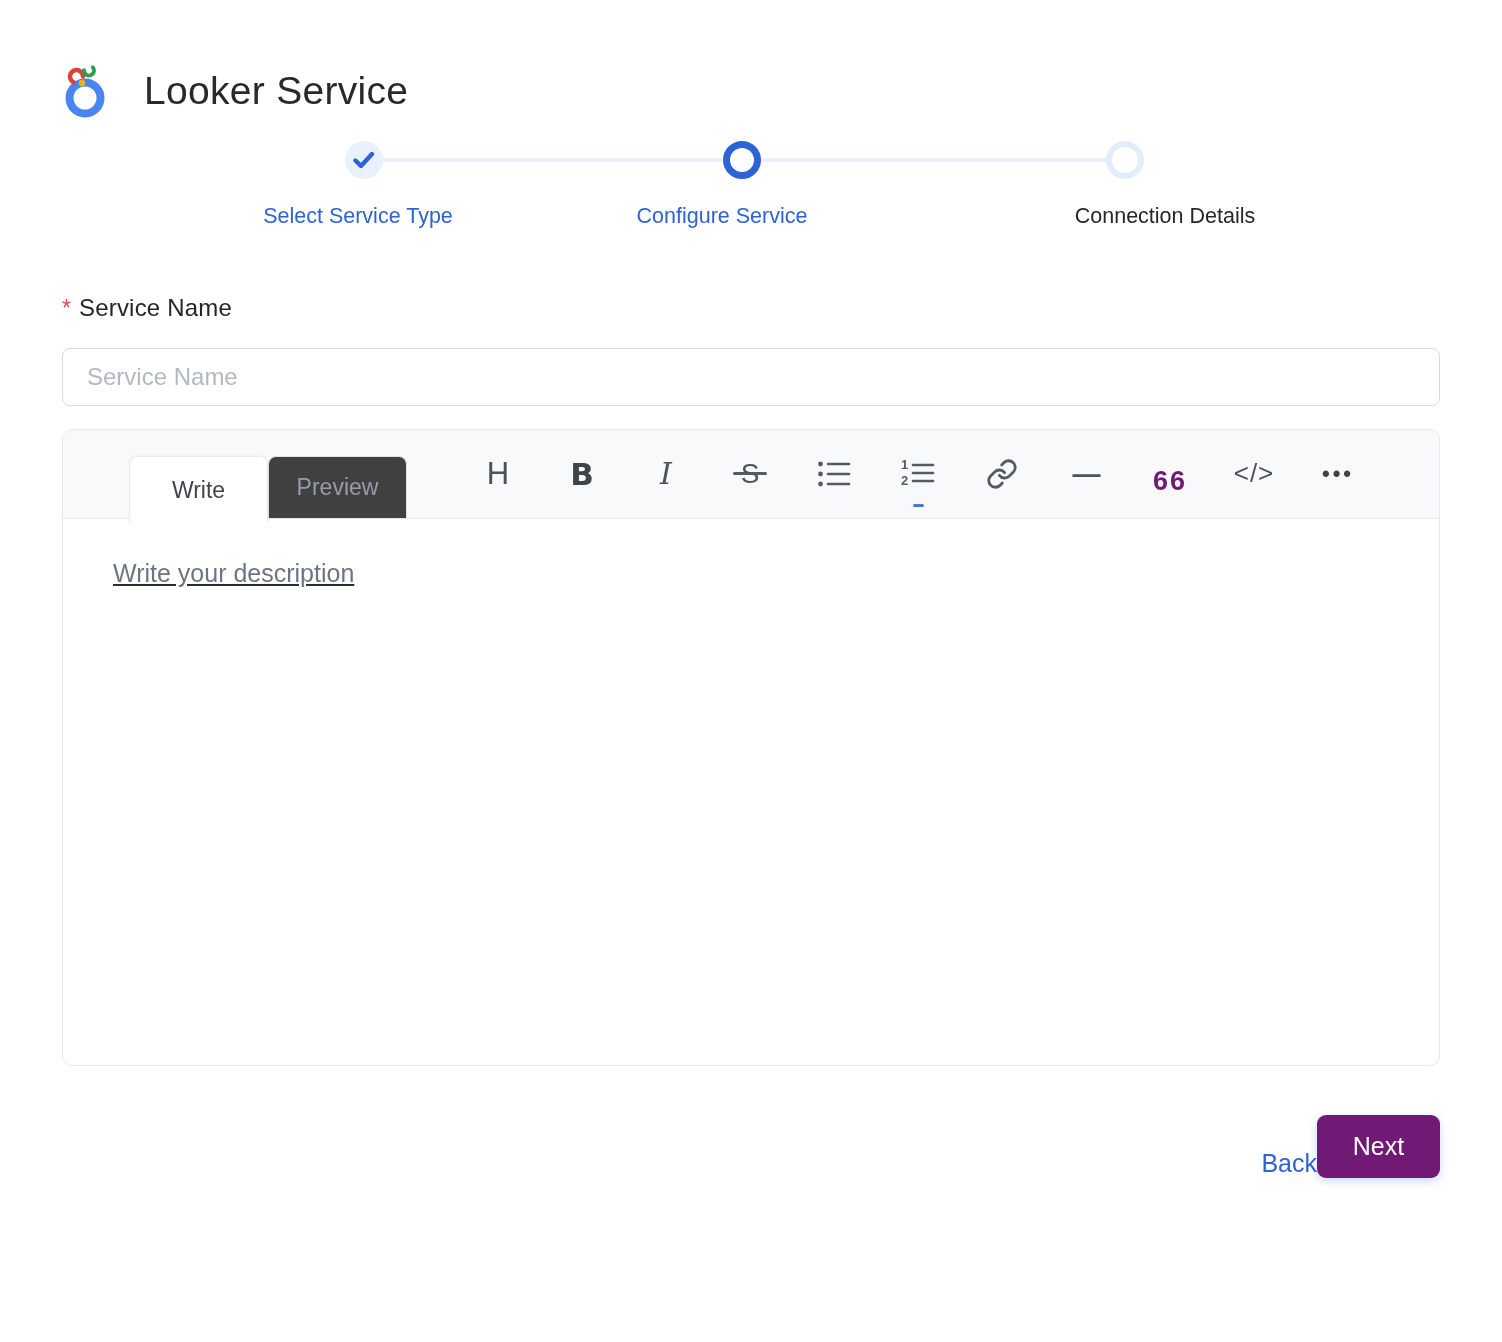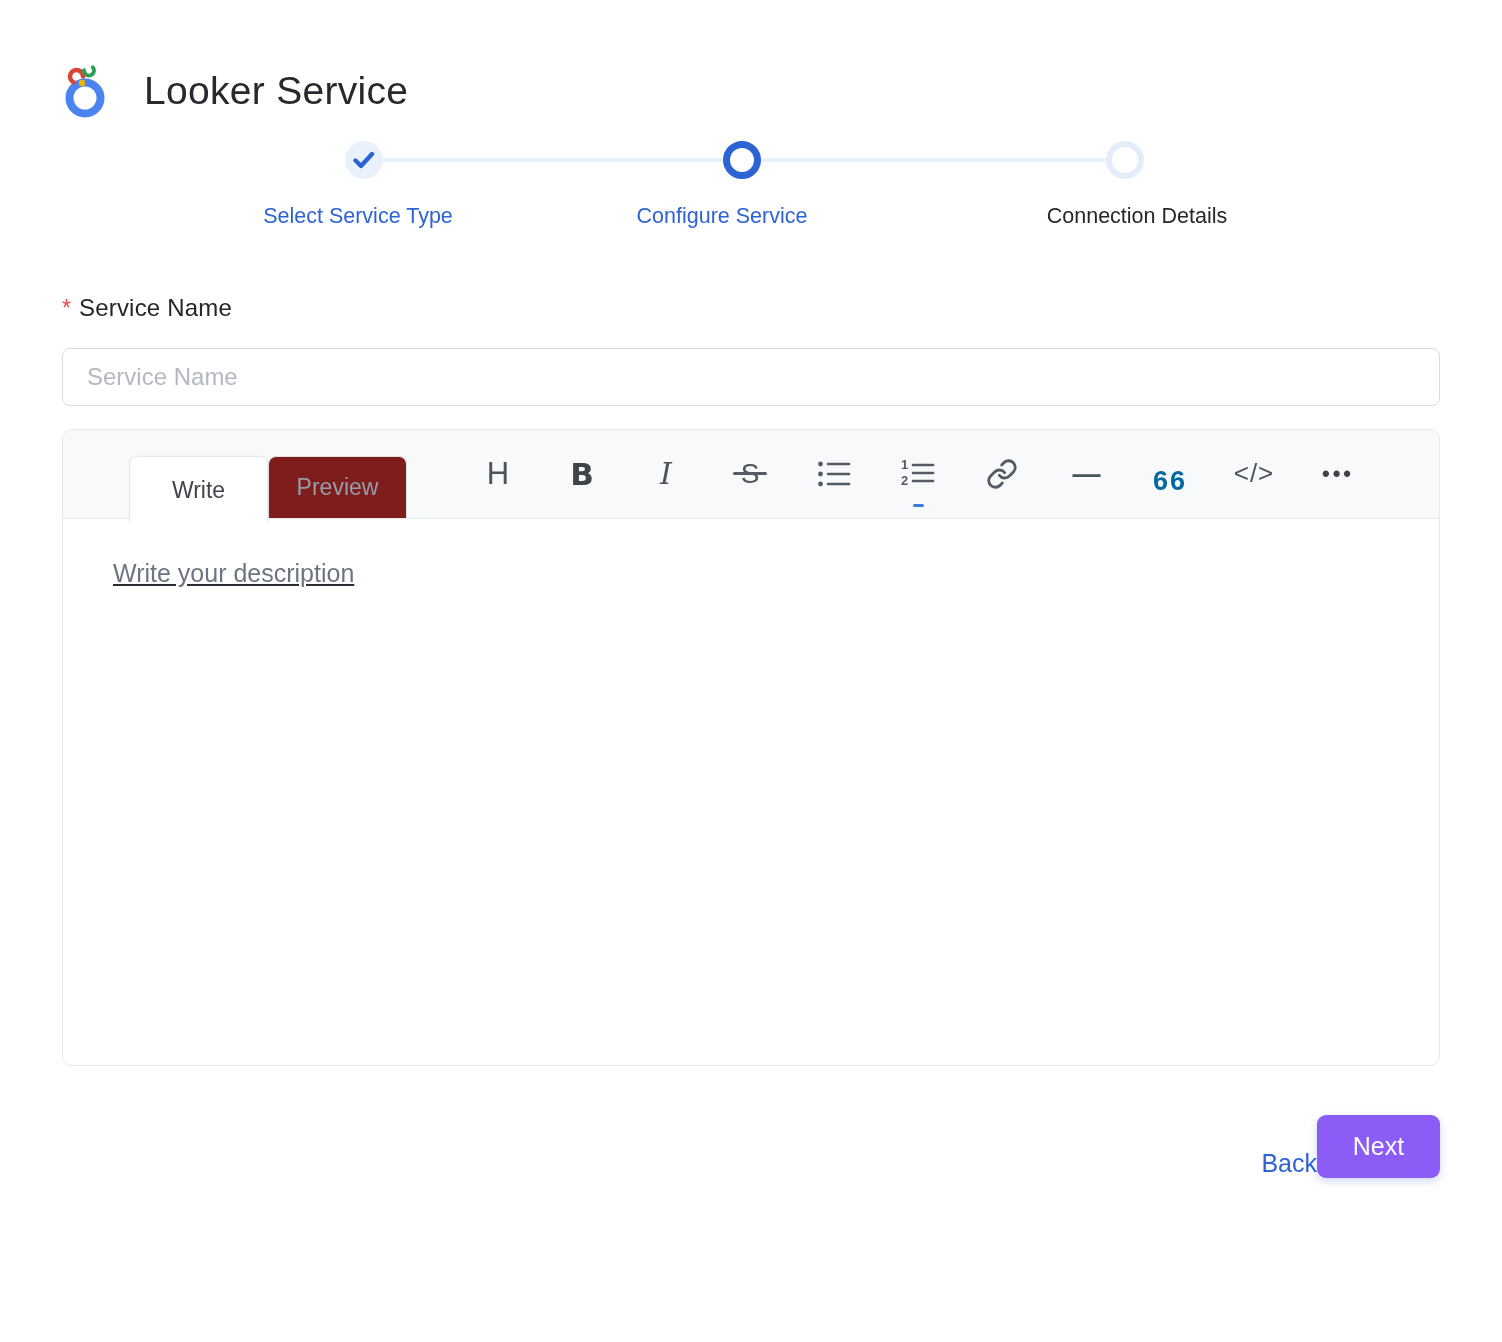--- a/index.html
+++ b/index.html
@@ -14,67 +14,67 @@
   
   .stepper { position:relative; margin-top:21px; height:96px; }
   .step-line { position:absolute; top:17px; left:302px; width:760px; height:4px; background:#e8f0fb; border-radius:2px; }
   .step-circle { position:absolute; top:0; width:38px; height:38px; border-radius:50%; display:flex; align-items:center; justify-content:center; }
   .step-circle.completed { left:283px; background:#e9f1fc; }
   .step-circle.current { left:661px; background:#fff; border:7px solid #2e63d6; }
   .step-circle.upcoming { left:1044px; background:#fff; border:6px solid #e3edfa; }
   .step-label { position:absolute; top:63px; width:320px; text-align:center; font-size:21.5px; font-weight:500; }
   .step-label.blue { color:#2e63d6; }
   .step-label.dark { color:#24272b; }
-  .sl-0 { left:136px; } .sl-1 { left:500px; } .sl-2 { left:915px; }
+  .sl-0 { left:136px; } .sl-1 { left:500px; } .sl-2 { left:943px; }
 
   
   .field-label-row { margin-top:57px; display:flex; align-items:baseline; gap:8px; }
   .req { color:#e5484f; font-size:23px; font-weight:500; }
   .field-label { font-size:24px; font-weight:500; color:#23262a; letter-spacing:.2px; }
 
   .text-input { margin-top:26px; width:1378px; height:58px; border:1px solid #d8dbdf; border-radius:8px;
     padding:0 24px; font-size:24px; color:#2a2e33; font-family:"Liberation Sans",sans-serif; outline:none; }
   .text-input::placeholder { color:#b3b8c2; }
 
   .desc-label { margin-top:60px; }
 
   
   .editor { margin-top:23px; width:1378px; height:637px; border:1px solid #e6e8ec; border-radius:10px; background:#fff; }
   .editor-header { height:89px; background:#f8f9fb; border-bottom:1px solid #e7e9ec; border-radius:10px 10px 0 0;
     display:flex; align-items:flex-end; padding-left:30px; position:relative; }
   .tabs { display:flex;padding-left:36px; }
   .tab { width:139px; text-align:center; font-size:23px; border-radius:8px 8px 0 0; display:flex; align-items:center; justify-content:center; cursor:pointer; }
   .tab.active { height:67px; margin-bottom:-6px; background:#fff; border:1px solid #e8eaed; border-bottom:none;
     color:#40454c; font-weight:500; z-index:2; box-shadow:0 -1px 2px rgba(0,0,0,.03); }
-  .tab.inactive { height:62px; background:#7f1d1d; border:1px solid #dfe2e6; border-bottom:none; color:#969da9; }
+  .tab.inactive { height:62px; background:#404040; border:1px solid #dfe2e6; border-bottom:none; color:#969da9; }
 
   .toolbar { display:flex; align-items:center; gap:46px; margin-left:72px; height:89px; }
   .tool-btn { width:38px; height:54px; display:flex; align-items:center; justify-content:center;
     background:none; border:none; cursor:pointer; color:#545b64; position:relative; }
   .g-h { font-size:31px; font-weight:400; color:#4c535b; }
   .g-b { font-size:31px; font-weight:700; color:#3f444a; font-family:"DejaVu Sans",sans-serif; }
   .g-i { font-size:30px; font-style:italic; font-family:"DejaVu Serif",serif; color:#4c535b; }
   .g-s { font-size:28px; color:#4c535b; position:relative; }
   .g-s::after { content:""; position:absolute; left:-8px; right:-8px; top:46%; height:2.5px; background:#545b64; border-radius:2px; }
   .g-hr { font-size:28px; font-weight:700; color:#4c535b; letter-spacing:-1px; }
-  .g-quote { font-size:27px; font-weight:600; color:#0369a1; letter-spacing:2px;margin-top:16px; }
+  .g-quote { font-size:27px; font-weight:600; color:#701a75; letter-spacing:2px;margin-top:16px; }
   .g-code { font-size:26px; font-weight:500; color:#4c535b; letter-spacing:1px; }
   .g-more { font-size:22px; font-weight:700; color:#3f444a; letter-spacing:3px; }
   .ol-indicator { position:absolute; bottom:-6px; left:14px; width:11px; height:3px; background:#3f7bd9; border-radius:2px; }
 
   .editor-body { height:546px; border-radius:0 0 10px 10px; }
   .desc-textarea { width:100%; height:100%; border:none; outline:none; resize:none; border-radius:0 0 10px 10px;
     padding:40px 50px; font-size:25px; color:#2a2e33; font-family:"Liberation Sans",sans-serif;text-decoration:underline; }
   .desc-textarea::placeholder { color:#6e7582; }
 
   
   .footer { margin-top:49px; display:flex; justify-content:flex-end; align-items:flex-end; }
   .back-link { font-size:25px; font-weight:500; color:#2e63d6; background:none; border:none; cursor:pointer;
     font-family:"Liberation Sans",sans-serif; }
-  .next-btn { width:123px; height:63px; background:#8b5cf6; color:#fff; font-size:25px; font-weight:500;
+  .next-btn { width:123px; height:63px; background:#701a75; color:#fff; font-size:25px; font-weight:500;
     border:none; border-radius:9px; cursor:pointer; box-shadow:0 3px 8px rgba(46,99,214,.25);
     font-family:"Liberation Sans",sans-serif; }
 
   svg { display:block; }
 </style>
 </head>
 <body>
 
 <div class="app">
 

